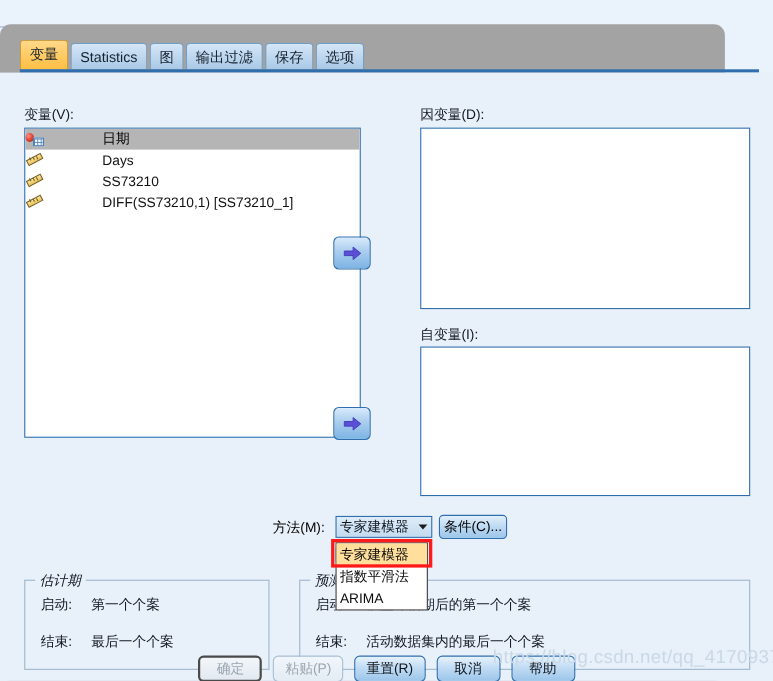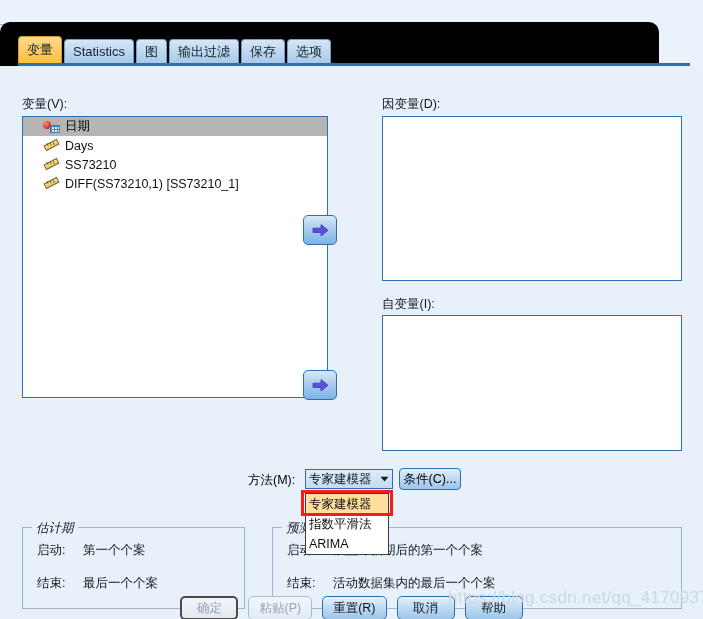--- a/index.html
+++ b/index.html
@@ -96,21 +96,21 @@
     cursor: pointer;
   }
   #close-btn svg { display: block; }
 
   
   #client {
     position: absolute;
     left: 0; top: 22px;
     width: 659px;
     height: 597px;
-    background: #000000;
+    background: #a3a3a3;
     border-radius: 10px;
   }
 
   
   #tabstrip {
     position: absolute;
     left: 18px; top: 14px;
     height: 27px;
     display: flex;
     align-items: flex-end;
@@ -180,25 +180,26 @@
   }
   #indep-list {
     left: 382px; top: 249px;
     width: 300px; height: 136px;
   }
 
   .list-item {
     height: 19px;
     display: flex;
     align-items: center;
-    padding-left: 20px;
+    padding-left: 0;
     font-size: 12.5px;
     color: #111111;
     white-space: nowrap;
     cursor: pointer;
+    gap: 48px;
   }
   .list-item.selected {
     background: #b5b5b5;
     color: #000000;
   }
   .vicon {
     width: 18px; height: 14px;
     margin-right: 4px;
     position: relative;
     flex: none;

